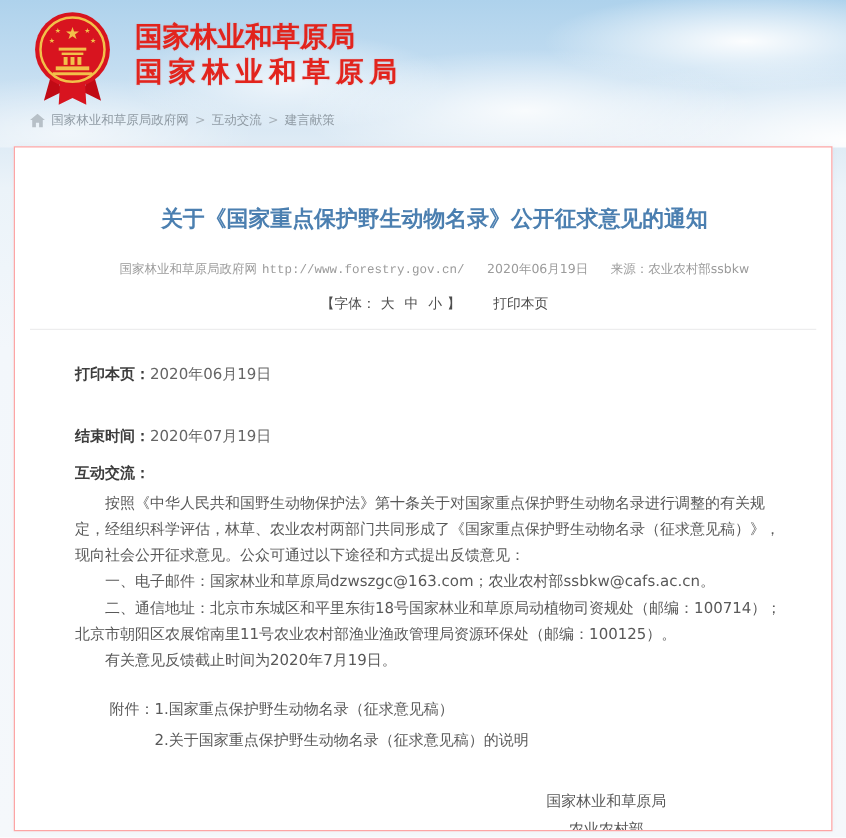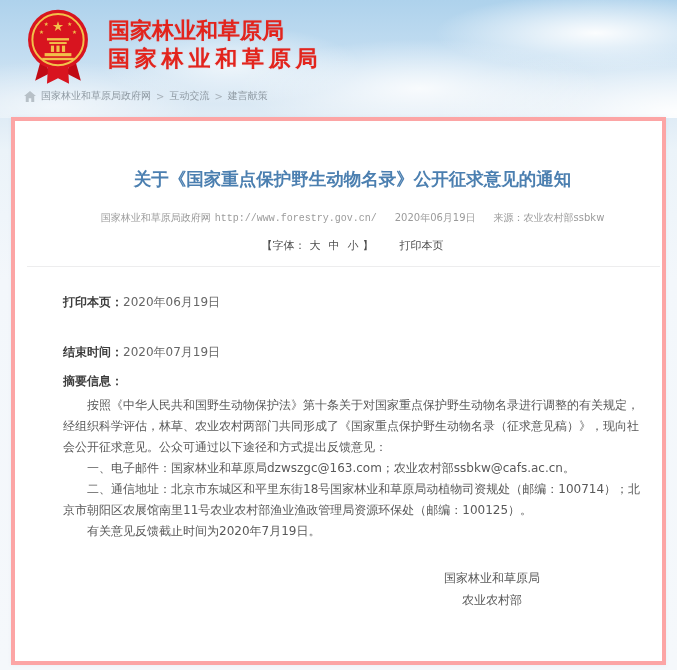--- a/index.html
+++ b/index.html
@@ -24,22 +24,22 @@
   .org-line { font-size:22px; font-weight:bold; color:#e2241d; line-height:28px;
     text-shadow:0 0 1px rgba(226,36,29,.35); white-space:nowrap; }
   .org-line.l2 { letter-spacing:4.8px; }
   .breadcrumb { position:relative; display:flex; align-items:center; gap:5px;
     margin:1px 0 0 24px; font-size:10px; color:#8f9aa3; height:16px; }
   .breadcrumb .sep { color:#a8b2ba; }
   .crumb { cursor:pointer; }
   .home-ic { width:12px; height:11px; display:inline-block; }
 
   .card { position:relative; margin:13px 11px 0 11px; height:548px; background:#fff;
-    border:4px solid #fca5a5; box-shadow:0 0 4px rgba(120,140,160,.08);
-    padding:46px 20px 0 48px; overflow:hidden; }
+    border:1px solid #fca5a5; box-shadow:0 0 4px rgba(120,140,160,.08);
+    padding:46px 30px 0 48px; overflow:hidden; }
 
   .art-title { text-align:center; color:#4b7fb0; font-size:17.5px; font-weight:bold;
     line-height:24px; margin:0 10px; }
   .art-meta { text-align:center; font-size:10px; color:#9b9b9b; margin-top:20px; white-space:nowrap; }
   .art-meta .m-url { font-family:Liberation Mono, monospace; margin-left:4px; }
   .art-meta .m-date { margin-left:18px; }
   .art-meta .m-src { margin-left:18px; }
   .toolbar { text-align:center; font-size:11px; color:#4d4d4d; margin-top:13px; }
   .toolbar .fs { margin:0 4px; cursor:pointer; }
   .toolbar .print { margin-left:26px; cursor:pointer; }
@@ -116,28 +116,35 @@
 
   <div class="divider"></div>
 
   <div class="info-row row-start">
     <span class="lbl">打印本页：</span><span class="val">2020年06月19日</span>
   </div>
   <div class="info-row row-end">
     <span class="lbl">结束时间：</span><span class="val">2020年07月19日</span>
   </div>
   <div class="info-row row-sum">
-    <span class="lbl">摘要信息：</span>
+    <span class="lbl">互动交流：</span>
   </div>
 
   <div class="body-txt para p-intro">按照《中华人民共和国野生动物保护法》第十条关于对国家重点保护野生动物名录进行调整的有关规定，经组织科学评估，林草、农业农村两部门共同形成了《国家重点保护野生动物名录（征求意见稿）》，现向社会公开征求意见。公众可通过以下途径和方式提出反馈意见：</div>
   <div class="body-txt para">一、电子邮件：国家林业和草原局dzwszgc@163.com；农业农村部ssbkw@cafs.ac.cn。</div>
   <div class="body-txt para">二、通信地址：北京市东城区和平里东街18号国家林业和草原局动植物司资规处（邮编：100714）；北京市朝阳区农展馆南里11号农业农村部渔业渔政管理局资源环保处（邮编：100125）。</div>
   <div class="body-txt para">有关意见反馈截止时间为2020年7月19日。</div>
 
+  <div class="attach">
+    <div class="attach-label">附件：</div>
+    <div class="attach-items">
+      <div>1.国家重点保护野生动物名录（征求意见稿）</div>
+      <div>2.关于国家重点保护野生动物名录（征求意见稿）的说明</div>
+    </div>
+  </div>
 
   <div class="signature">
     <div>国家林业和草原局</div>
     <div>农业农村部</div>
 
   </div>
 
 </div>
 
 </body></html>

